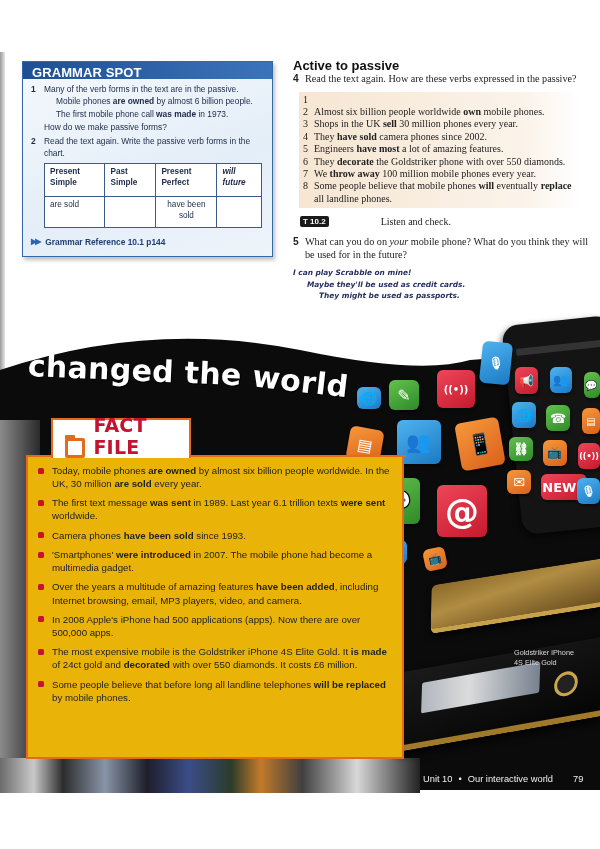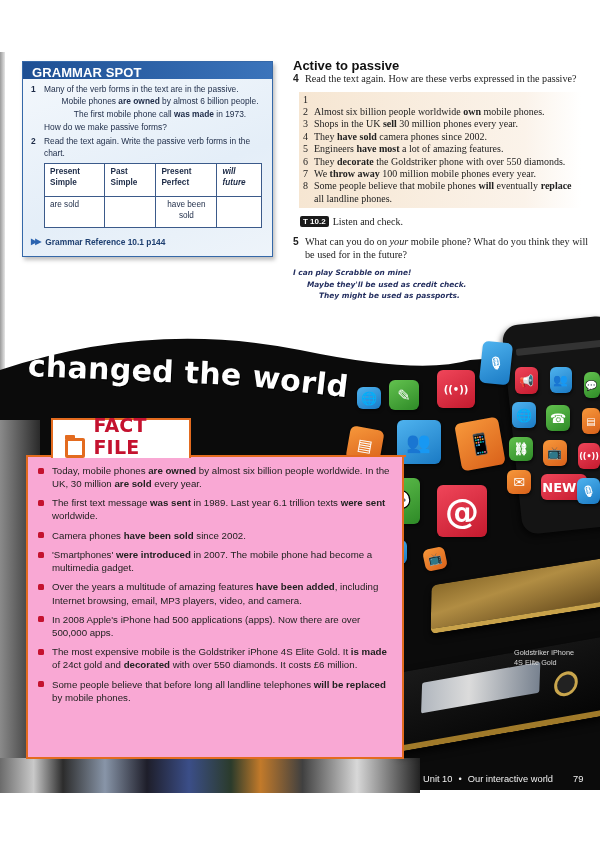--- a/index.html
+++ b/index.html
@@ -6,57 +6,57 @@
   body { width: 600px; height: 849px; background: #ffffff; position: relative; overflow: hidden; font-family: "Liberation Sans", sans-serif; }
   .page { position: absolute; left: 0; top: 0; width: 600px; height: 849px; }
   .page-edge { position: absolute; left: 0; top: 52px; width: 5px; height: 740px; background: linear-gradient(90deg,#9a9a9a,#e6e6e6); }
 
   
   .grammar { position: absolute; left: 22px; top: 61px; width: 251px; height: 196px; background: linear-gradient(160deg,#f4f8fc 0%,#e4eef8 60%,#eef4fa 100%); border: 1px solid #3568a8; box-shadow: 2px 3px 4px rgba(0,0,0,0.25); }
   .grammar-head { background: linear-gradient(90deg,#1e4f93,#3b74bb); color: #fff; font-weight: bold; font-size: 13px; padding: 3px 9px 3px 9px; height: 17px; letter-spacing: 0.1px; }
   .grammar-body { padding: 4px 8px 0 8px; font-size: 8.4px; color: #1c2a46; line-height: 12.3px; }
   .g-item { display: flex; }
   .g-num { width: 13px; font-weight: bold; flex-shrink: 0; }
-  .g-indent { padding-left: 25px; text-align: center; }
+  .g-indent { padding-left: 25px; }
   .g-q { padding-left: 13px; margin-top: 1px; }
   .g-table { margin: 3px 0 0 13px; border-collapse: collapse; width: 218px; background: #fff; }
   .g-table th, .g-table td { border: 1px solid #3b5a8a; font-size: 8.2px; text-align: left; vertical-align: top; padding: 2px 5px; color: #1c2a46; line-height: 11px; }
   .g-table th { font-weight: bold; height: 33px; }
   .g-table td { height: 31px; }
   .g-table th.ital { font-style: italic; }
   .g-table td.center { text-align: center; }
   .g-ref { margin-top: 8px; font-weight: bold; font-size: 8.4px; color: #1e3f70; display: flex; align-items: center; gap: 3px; }
   .g-ref .arrows { color: #2c64b0; font-size: 8px; letter-spacing: -2px; margin-right: 3px; }
 
   
   .right { position: absolute; left: 293px; top: 58px; width: 300px; font-family: "Liberation Serif", serif; color: #222; }
   .sec-title { font-family: "Liberation Sans", sans-serif; font-weight: bold; font-size: 13px; color: #111; }
   .ex { display: flex; font-size: 10.2px; line-height: 12.6px; }
   .ex-num { font-family: "Liberation Sans", sans-serif; font-weight: bold; width: 12px; flex-shrink: 0; }
   .sentences { margin: 6px 0 0 6px; background: linear-gradient(90deg,#f6e6d2,#fbf3ea 80%,#ffffff); padding: 2px 4px 3px 4px; width: 282px; }
   .sent { display: flex; font-size: 10px; line-height: 12.4px; }
   .sent-n { width: 11px; flex-shrink: 0; }
-  .listen { margin: 8px 0 0 7px; display: flex; align-items: center; font-size: 10px; }
+  .listen { margin: 8px 0 0 7px; display: flex; align-items: center; font-size: 10px; gap: 48px; }
   .track { background: #1a1a1a; color: #fff; font-family: "Liberation Sans", sans-serif; font-weight: bold; font-size: 8px; padding: 1px 3px; border-radius: 2px; margin-right: 4px; }
   .ex5 { margin-top: 9px; }
   .speech { margin-top: 6px; font-family: "DejaVu Sans", sans-serif; font-style: italic; font-weight: bold; font-size: 7.4px; color: #253060; line-height: 11.2px; }
   .speech div:nth-child(2) { padding-left: 14px; }
   .speech div:nth-child(3) { padding-left: 26px; }
 
   
   .banner { position: absolute; left: 0; top: 330px; width: 600px; height: 460px; background: #0b0b0b; clip-path: path("M0 40 Q 150 -10 300 20 Q 420 45 470 30 L 600 20 L 600 460 L 0 460 Z"); }
   .banner-grey { position: absolute; left: 0; top: 420px; width: 40px; height: 340px; background: linear-gradient(90deg,#8a8a8a,#5a5a5a,#2a2a2a); }
   .headline { position: absolute; left: 28px; top: 348px; color: #fff; font-family: "DejaVu Sans", sans-serif; font-weight: bold; font-size: 30px; transform: rotate(2.5deg); transform-origin: left center; letter-spacing: 0.3px; text-shadow: 1px 1px 0 #000; white-space: nowrap; }
   .headline .w-world { display: inline-block; transform: rotate(4deg) translateY(4px); }
 
   
   .clutter { position: absolute; left: 0; top: 758px; width: 420px; height: 35px; background: linear-gradient(90deg,#6b6b6b 0%,#c9c9c9 8%,#2c2c2c 15%,#8895a8 25%,#1e1e2a 35%,#3b4e88 45%,#2b3b2b 55%,#c27a2a 62%,#404040 72%,#d8d8d8 85%,#222 100%); }
 
   
-  .fact { position: absolute; left: 26px; top: 455px; width: 378px; height: 304px; background: #f9a8d4; border: 2px solid #e36b1f; border-top: none; }
+  .fact { position: absolute; left: 26px; top: 455px; width: 378px; height: 304px; background: #eab308; border: 2px solid #e36b1f; border-top: none; }
   .fact-tab { position: absolute; left: 51px; top: 418px; width: 140px; height: 40px; background: #fff; border: 2px solid #e36b1f; border-bottom: none; display: flex; align-items: flex-end; padding-left: 12px; }
   .fact-top-border { position: absolute; left: 26px; top: 455px; width: 27px; height: 2px; background: #e36b1f; }
   .fact-top-border2 { position: absolute; left: 189px; top: 455px; width: 217px; height: 2px; background: #e36b1f; }
   .folder { width: 22px; height: 20px; border: 3px solid #e36b1f; border-radius: 2px; position: relative; margin-right: 8px; background: #fff; }
   .folder::before { content: ""; position: absolute; left: -3px; top: -6px; width: 10px; height: 4px; background: #e36b1f; border-radius: 1px 1px 0 0; }
   .fact-title { color: #c4122f; font-weight: bold; font-size: 19px; font-family: "DejaVu Sans", sans-serif; letter-spacing: 0.2px; }
   .fact-list { list-style: none; padding: 9px 8px 0 10px; }
   .fact-list li { display: flex; font-size: 9.7px; line-height: 13.1px; color: #222; margin-bottom: 6.2px; }
   .bullet { width: 6px; height: 6px; background: #c4122f; border-radius: 1.5px; margin-top: 3.5px; margin-right: 8px; flex-shrink: 0; }
 
@@ -172,21 +172,21 @@
     <div class="listen">
       <span class="track">T 10.2</span>
       <span>Listen and check.</span>
     </div>
     <div class="ex ex5">
       <span class="ex-num">5</span>
       <span><span>What can you do on </span><i>your</i><span> mobile phone? What do you think they will be used for in the future?</span></span>
     </div>
     <div class="speech">
       <div>I can play Scrabble on mine!</div>
-      <div>Maybe they'll be used as credit check.</div>
+      <div>Maybe they'll be used as credit cards.</div>
       <div>They might be used as passports.</div>
     </div>
   </div>
 
   <div class="banner"></div>
   <div class="banner-grey"></div>
   <div class="clutter"></div>
   <div class="headline">
     <span>changed the </span><span class="w-world">world</span>
   </div>
@@ -235,21 +235,21 @@
         <li>
           <span class="bullet"></span>
           <span><span>Today, mobile phones </span><b>are owned</b><span> by almost six billion people worldwide. In the UK, 30 million </span><b>are sold</b><span> every year.</span></span>
         </li>
         <li>
           <span class="bullet"></span>
           <span><span>The first text message </span><b>was sent</b><span> in 1989. Last year 6.1 trillion texts </span><b>were sent</b><span> worldwide.</span></span>
         </li>
         <li>
           <span class="bullet"></span>
-          <span><span>Camera phones </span><b>have been sold</b><span> since 2002.</span></span>
+          <span><span>Camera phones </span><b>have been sold</b><span> since 1993.</span></span>
         </li>
         <li>
           <span class="bullet"></span>
           <span><span>'Smartphones' </span><b>were introduced</b><span> in 2007. The mobile phone had become a multimedia gadget.</span></span>
         </li>
         <li>
           <span class="bullet"></span>
           <span><span>Over the years a multitude of amazing features </span><b>have been added</b><span>, including Internet browsing, email, MP3 players, video, and camera.</span></span>
         </li>
         <li>

